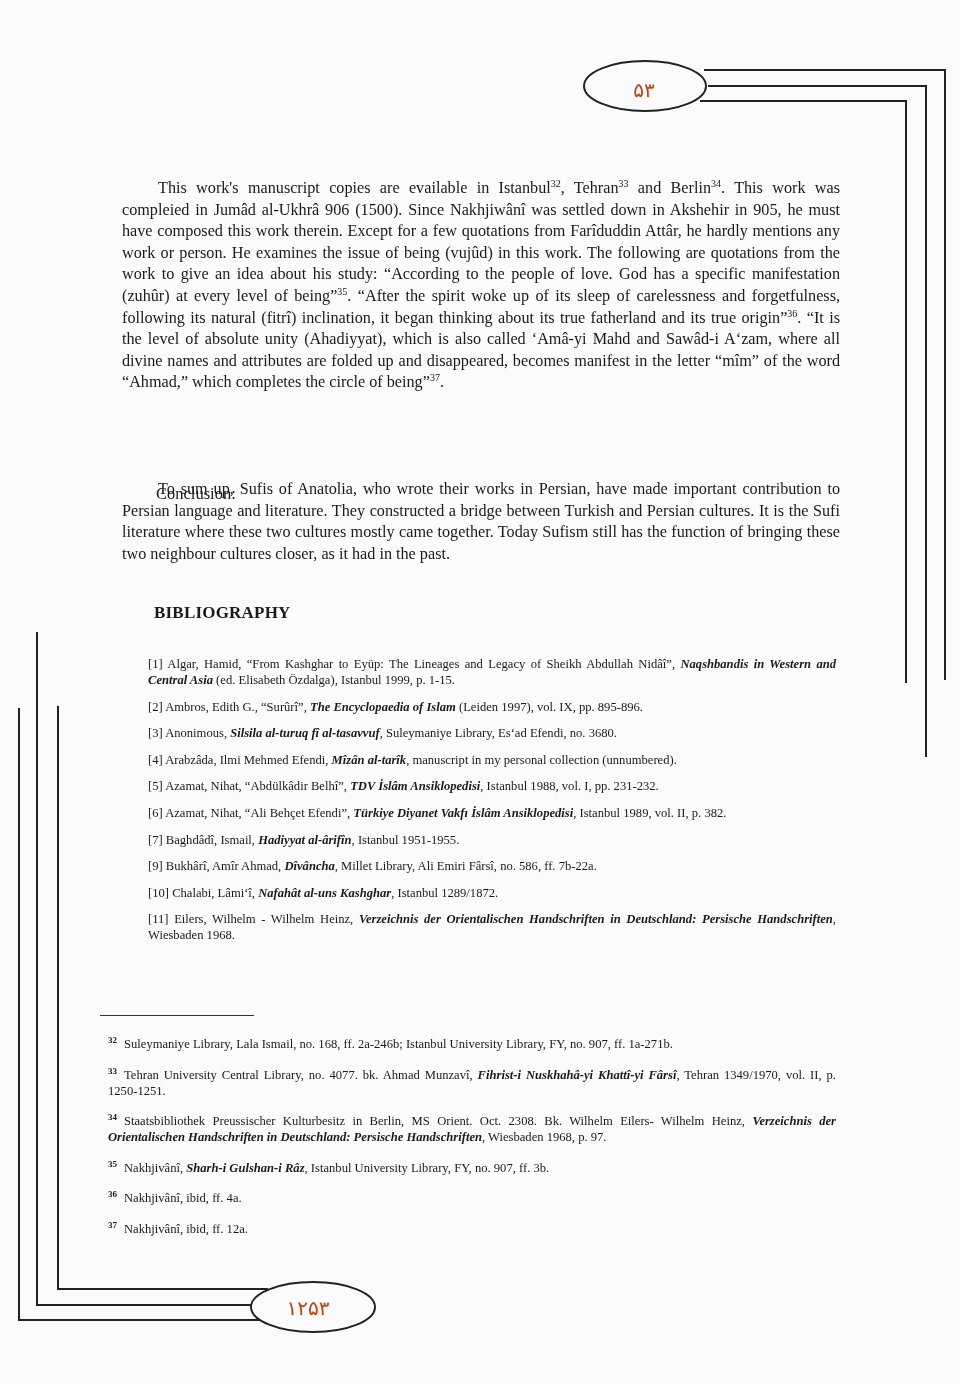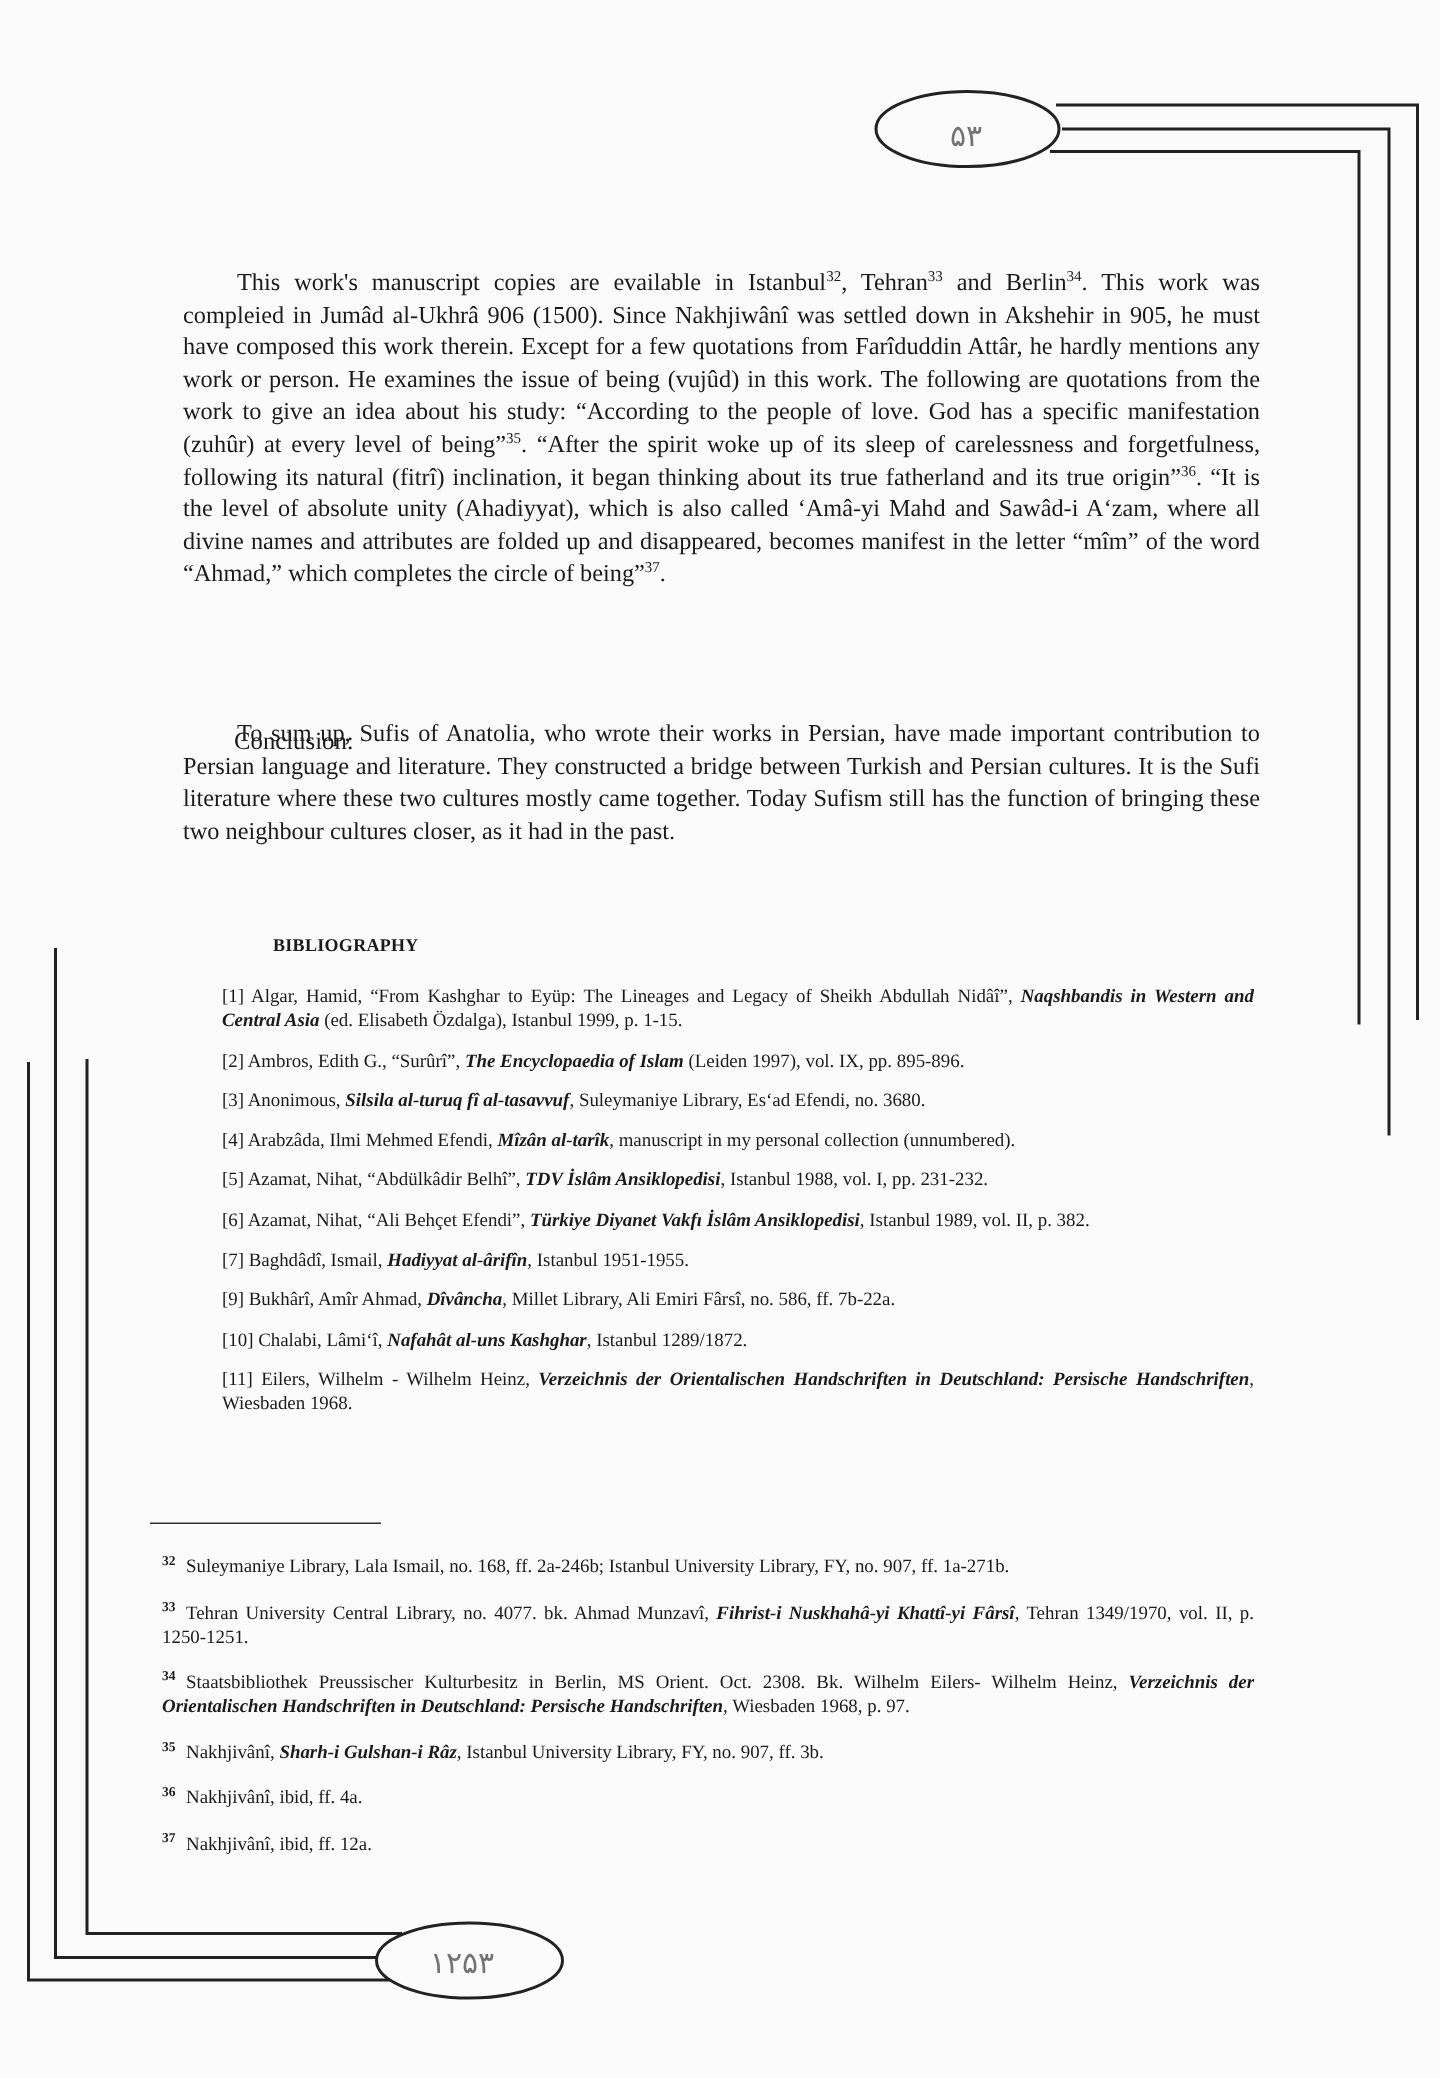--- a/index.html
+++ b/index.html
@@ -5,37 +5,37 @@
   html, body { margin: 0; padding: 0; }
   body {
     width: 960px; height: 1385px; position: relative; overflow: hidden;
     background: #fbfbfb;
     font-family: "Liberation Serif", serif;
     color: #1a1a1a;
   }
   .frame-svg { position: absolute; left: 0; top: 0; width: 960px; height: 1385px; }
   .page-num {
     position: absolute; font-family: "DejaVu Sans", sans-serif; font-size: 20px;
-    color: #737373; text-align: center; direction: rtl;
+    color: #c2410c; text-align: center; direction: rtl;
   }
   .page-num.top { left: 596px; top: 78px; width: 96px; }
   .page-num.bottom { left: 258px; top: 1296px; width: 100px; }
 
   .body-text {
     position: absolute; left: 122px; width: 718px;
     font-size: 16.2px; line-height: 21.6px; text-align: justify;
   }
   .body-text p { margin: 0; text-indent: 36px; }
   .p1 { top: 178px; }
   .conclusion-head { position: absolute; left: 156px; top: 447px; font-size: 16.5px; font-weight: normal; margin-top: 37px; }
   .p2 { top: 479px; }
   sup { font-size: 10px; line-height: 0; vertical-align: 6px; }
 
   .biblio-head {
-    position: absolute; left: 154px; top: 623px; font-size: 12px; font-weight: bold; letter-spacing: 0.2px; margin-left: 28px;
+    position: absolute; left: 154px; top: 603px; font-size: 17px; font-weight: bold; letter-spacing: 0.2px;
   }
   .biblio {
     position: absolute; left: 148px; top: 656px; width: 688px;
     font-size: 12.6px; line-height: 16px; text-align: justify;
   }
   .bib-item { margin-bottom: 10.6px; }
   .bib-item em, .fn em { font-weight: bold; font-style: italic; }
 
   .fn-rule {
     position: absolute; left: 100px; top: 1015px; width: 154px; height: 0;

